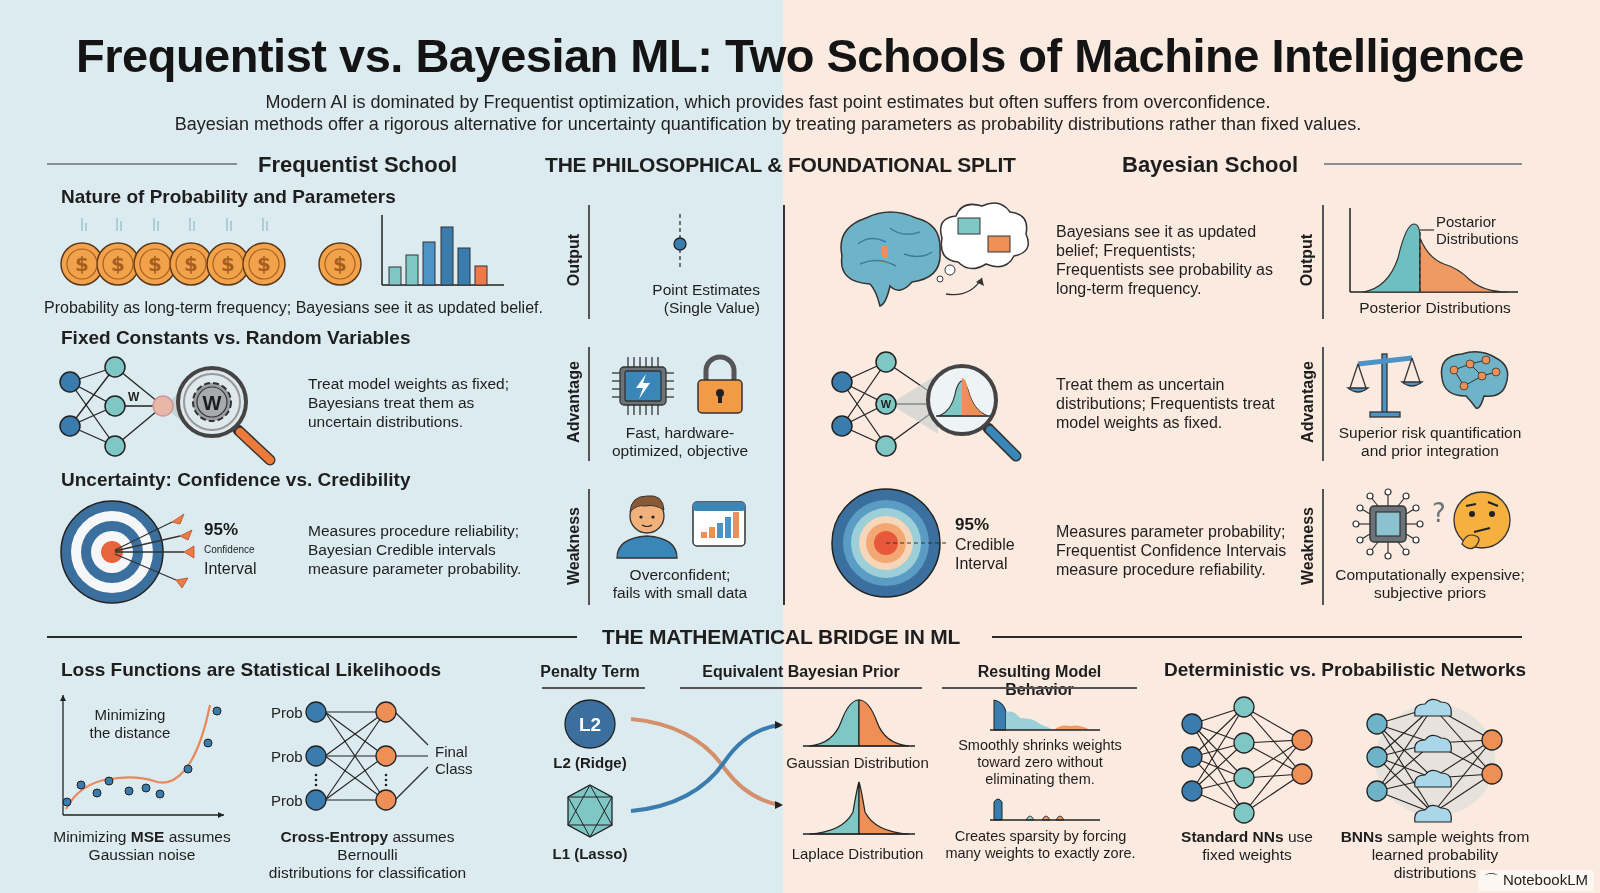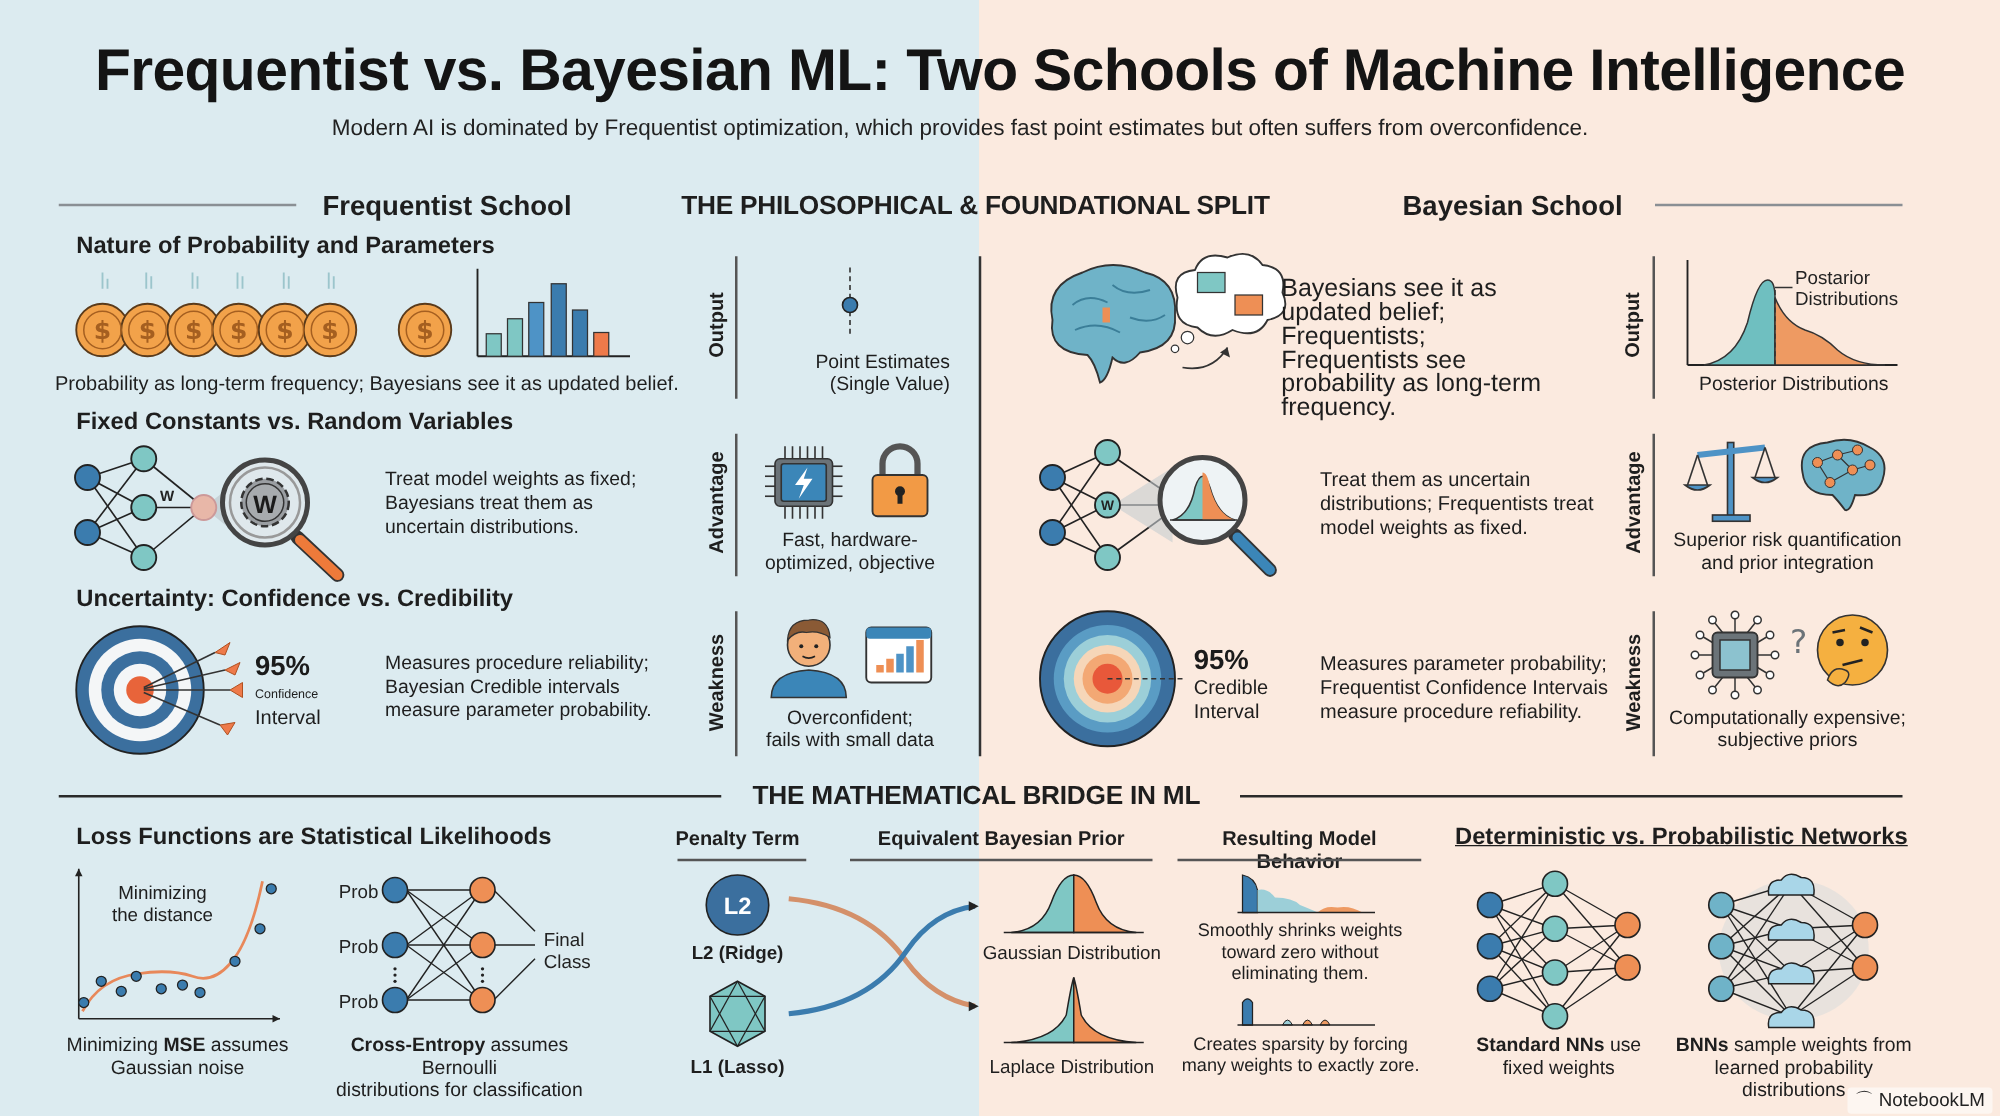--- a/index.html
+++ b/index.html
@@ -26,33 +26,34 @@
   .sub-heading { font-size: 19px; font-weight: bold; color: #1e1e1e; }
   .body-text { font-size: 15.5px; line-height: 19px; color: #1e1e1e; }
   .caption { font-size: 15.5px; line-height: 18px; text-align: center; color: #1e1e1e; }
   .vlabel {
     position: absolute; transform: rotate(-90deg); transform-origin: center center;
     font-size: 16px; font-weight: bold; color: #1e1e1e; white-space: nowrap; text-align: center;
   }
   .vdiv { position: absolute; width: 1.5px; background: #555; }
   .col-head { font-size: 16px; font-weight: bold; color: #1e1e1e; text-align: center; }
   .col-underline { position: absolute; height: 1.5px; background: #555; }
-  .big-pct { font-size: 22px; font-weight: bold; }
+  .big-pct { font-size: 17px; font-weight: bold; }
   svg { position: absolute; overflow: visible; }
   .watermark {
     right: 6px; bottom: 2px; background: rgba(255,255,255,0.55); padding: 1px 6px;
     font-size: 15px; color: #222; border-radius: 3px;
   }
 </style>
 </head>
 <body>
 
 <div class="abs title">Frequentist vs. Bayesian ML: Two Schools of Machine Intelligence</div>
 <div class="abs subtitle">
   <div>Modern AI is dominated by Frequentist optimization, which provides fast point estimates but often suffers from overconfidence.</div>
+  <div>Bayesian methods offer a rigorous alternative for uncertainty quantification by treating parameters as probability distributions rather than fixed values.</div>
 </div>
 
 <div class="hline" style="left:47px;top:163px;width:190px;"></div>
 <div class="abs section-title" style="left:258px;top:152px;">Frequentist School</div>
 <div class="abs center-title" style="left:545px;top:153px;">THE PHILOSOPHICAL &amp; FOUNDATIONAL SPLIT</div>
 <div class="abs section-title" style="left:1122px;top:152px;">Bayesian School</div>
 <div class="hline" style="left:1324px;top:163px;width:198px;"></div>
 
 <div class="vdiv" style="left:783px;top:205px;height:400px;background:#333;"></div>
 
@@ -265,21 +266,21 @@
   <g>
     <path d="M112 40 Q106 20 126 18 Q132 2 152 8 Q170 0 180 14 Q200 16 196 36 Q204 54 184 58 Q176 74 156 66 Q140 76 128 64 Q108 62 112 40 Z" fill="#fff" stroke="#333" stroke-width="1.5"></path>
     <rect x="128" y="20" width="22" height="16" fill="#7fc7c4" stroke="#333"></rect>
     <rect x="158" y="38" width="22" height="16" fill="#ee8f55" stroke="#333"></rect>
     <circle cx="120" cy="72" r="5" fill="#fff" stroke="#333"></circle>
       <circle cx="110" cy="81" r="3" fill="#fff" stroke="#333"></circle>
     <path d="M116 96 Q140 100 152 80" fill="none" stroke="#333" stroke-width="1.3"></path>
     <polygon points="152,80 146,84 154,88" fill="#333"></polygon>
   </g>
 </svg>
-<div class="abs body-text" style="left:1025px;top:222px;width:220px;font-size:20px;">Bayesians see it as updated belief; Frequentists; Frequentists see probability as long-term frequency.</div>
+<div class="abs body-text" style="left:1056px;top:222px;width:220px;font-size:16px;">Bayesians see it as updated belief; Frequentists; Frequentists see probability as long-term frequency.</div>
 
 <svg style="left:830px;top:352px;" width="200" height="110">
   <g stroke="#222" stroke-width="1.3">
     <line x1="12" y1="30" x2="56" y2="10"></line>
       <line x1="12" y1="30" x2="56" y2="52"></line>
       <line x1="12" y1="30" x2="56" y2="94"></line>
     <line x1="12" y1="74" x2="56" y2="10"></line>
       <line x1="12" y1="74" x2="56" y2="52"></line>
       <line x1="12" y1="74" x2="56" y2="94"></line>
     <line x1="56" y1="10" x2="100" y2="40"></line>
@@ -562,21 +563,21 @@
   <path d="M36 24 Q40 16 44 24 Z" fill="#9ccfd8" stroke="#222" stroke-width="0.8"></path>
   <path d="M52 24 Q56 16 60 24 Z" fill="#ee9a62" stroke="#222" stroke-width="0.8"></path>
   <path d="M66 24 Q70 16 74 24 Z" fill="#ee9a62" stroke="#222" stroke-width="0.8"></path>
   <line x1="0" y1="24" x2="110" y2="24" stroke="#222" stroke-width="1.3"></line>
 </svg>
 <div class="abs caption" style="left:938px;top:828px;width:205px;font-size:14.5px;line-height:17px;">
   <div>Creates sparsity by forcing</div>
   <div>many weights to exactly zore.</div>
 </div>
 
-<div class="abs sub-heading" style="left:1164px;top:659px;text-decoration:underline;">Deterministic vs. Probabilistic Networks</div>
+<div class="abs sub-heading" style="left:1164px;top:659px;">Deterministic vs. Probabilistic Networks</div>
 
 <svg style="left:1180px;top:700px;" width="140" height="125">
   <g stroke="#222" stroke-width="1.1">
     <line x1="12" y1="24" x2="64" y2="7"></line>
       <line x1="12" y1="24" x2="64" y2="43"></line>
       <line x1="12" y1="24" x2="64" y2="78"></line>
       <line x1="12" y1="24" x2="64" y2="113"></line>
     <line x1="12" y1="57" x2="64" y2="7"></line>
       <line x1="12" y1="57" x2="64" y2="43"></line>
       <line x1="12" y1="57" x2="64" y2="78"></line>

